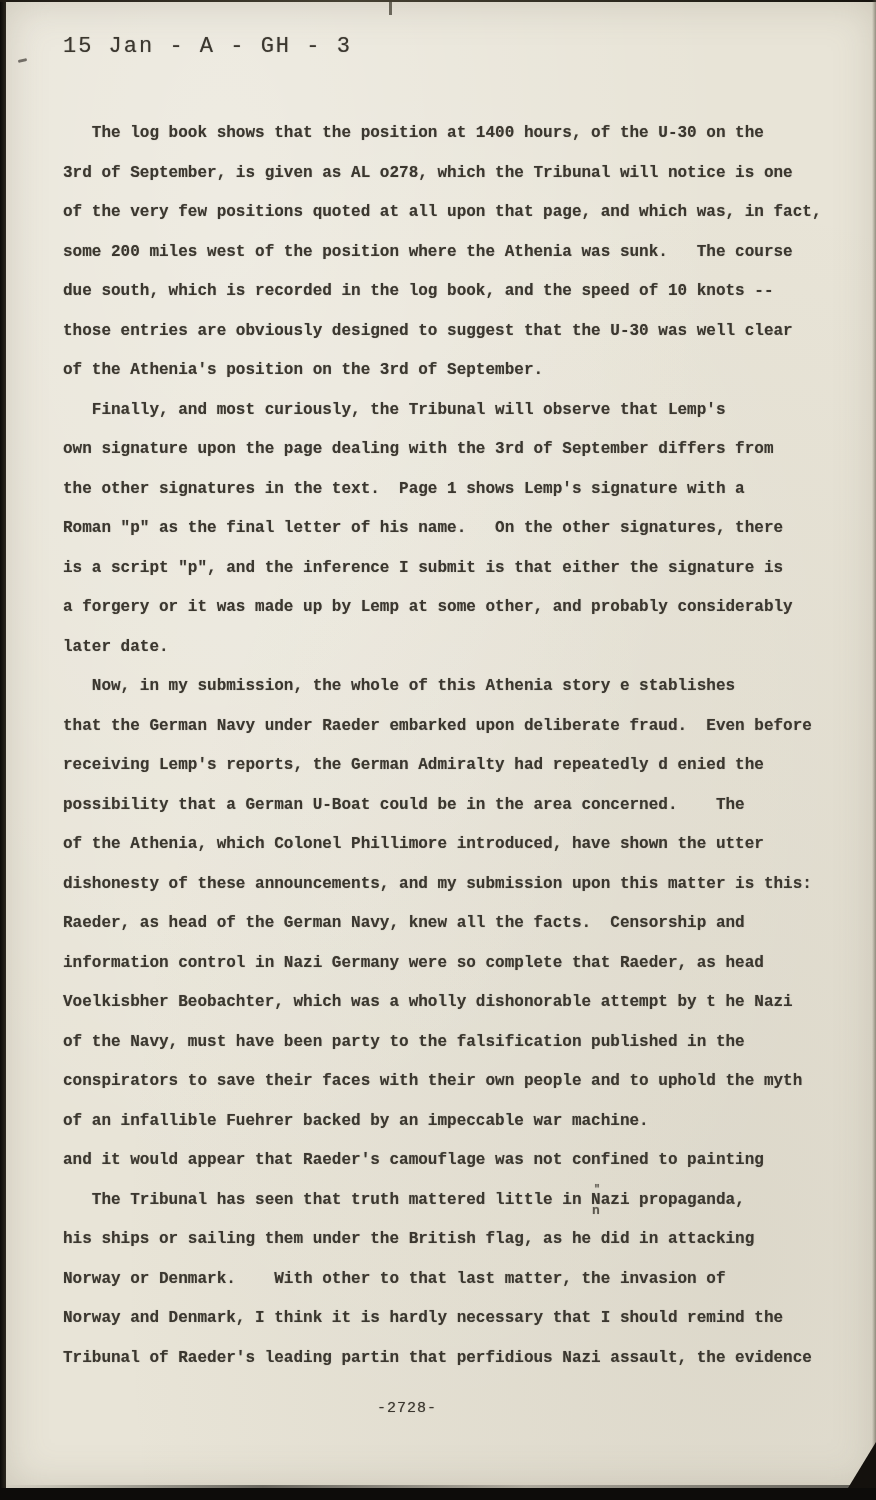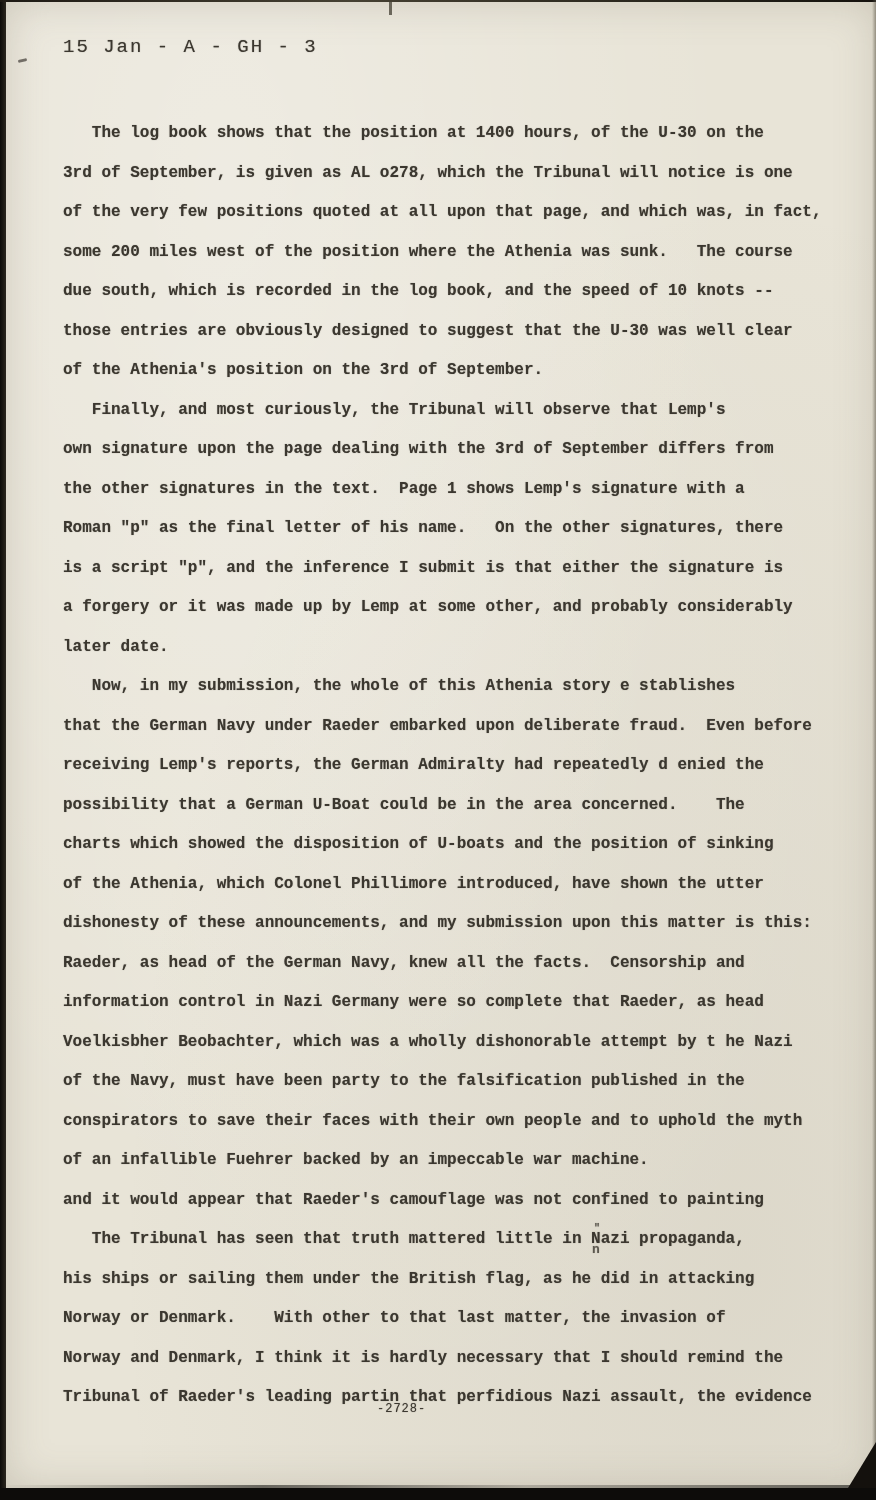--- a/index.html
+++ b/index.html
@@ -12,32 +12,32 @@
     position:absolute;left:6px;top:2px;right:0;bottom:12px;
     background:
       radial-gradient(ellipse at 25% 12%, rgba(255,255,255,.28), transparent 55%),
       radial-gradient(ellipse at 85% 85%, rgba(120,110,88,.10), transparent 60%),
       radial-gradient(ellipse at 50% 50%, rgba(255,255,255,.10), transparent 70%),
       #e8e4d7;
     box-shadow: inset 0 0 40px rgba(120,110,90,.25);
   }
   .page-header{
     position:absolute;left:57px;top:30px;
-    font-size:19px;letter-spacing:2px;line-height:30px;
+    font-size:22px;letter-spacing:2px;line-height:30px;
     color:#3b372f;text-shadow:0 0 1px rgba(59,55,47,.55);
     white-space:pre;
   }
   .content{position:absolute;left:57px;top:112px;right:20px;font-weight:bold;}
   .line{
     white-space:pre;height:39.5px;line-height:39.5px;font-size:16px;
     color:#3b372f;text-shadow:0 0 1px rgba(59,55,47,.5);
   }
   .page-footer{
     position:absolute;left:371px;top:1392px;
-    font-size:12px;line-height:30px;letter-spacing:1px;
+    font-size:15px;line-height:30px;letter-spacing:1px;
     color:#3b372f;text-shadow:0 0 1px rgba(59,55,47,.5);
     white-space:pre;
   }
   
   .ot{position:relative;display:inline-block;}
   .ot-above{position:absolute;left:3px;top:-11px;font-size:10px;letter-spacing:-2px;opacity:.85;}
   .ot-below{position:absolute;left:1px;top:10px;font-size:13px;opacity:.8;}
   
   .edge-left{position:absolute;left:0;top:0;width:6px;height:100%;
     background:linear-gradient(90deg,#0b0a08,#2b271f);}
@@ -75,21 +75,20 @@
     <div class="line">the other signatures in the text.  Page 1 shows Lemp's signature with a</div>
     <div class="line">Roman "p" as the final letter of his name.   On the other signatures, there</div>
     <div class="line">is a script "p", and the inference I submit is that either the signature is</div>
     <div class="line">a forgery or it was made up by Lemp at some other, and probably considerably</div>
     <div class="line">later date.</div>
 
     <div class="line">   Now, in my submission, the whole of this Athenia story e stablishes</div>
     <div class="line">that the German Navy under Raeder embarked upon deliberate fraud.  Even before</div>
     <div class="line">receiving Lemp's reports, the German Admiralty had repeatedly d enied the</div>
     <div class="line">possibility that a German U-Boat could be in the area concerned.    The</div>
-    <div class="line">charts which showed the disposition of U-boats and the position of sinking</div>
     <div class="line">of the Athenia, which Colonel Phillimore introduced, have shown the utter</div>
     <div class="line">dishonesty of these announcements, and my submission upon this matter is this:</div>
     <div class="line">Raeder, as head of the German Navy, knew all the facts.  Censorship and</div>
     <div class="line">information control in Nazi Germany were so complete that Raeder, as head</div>
     <div class="line">Voelkisbher Beobachter, which was a wholly dishonorable attempt by t he Nazi</div>
     <div class="line">of the Navy, must have been party to the falsification published in the</div>
     <div class="line">conspirators to save their faces with their own people and to uphold the myth</div>
     <div class="line">of an infallible Fuehrer backed by an impeccable war machine.</div>
 
     <div class="line">and it would appear that Raeder's camouflage was not confined to painting</div>

